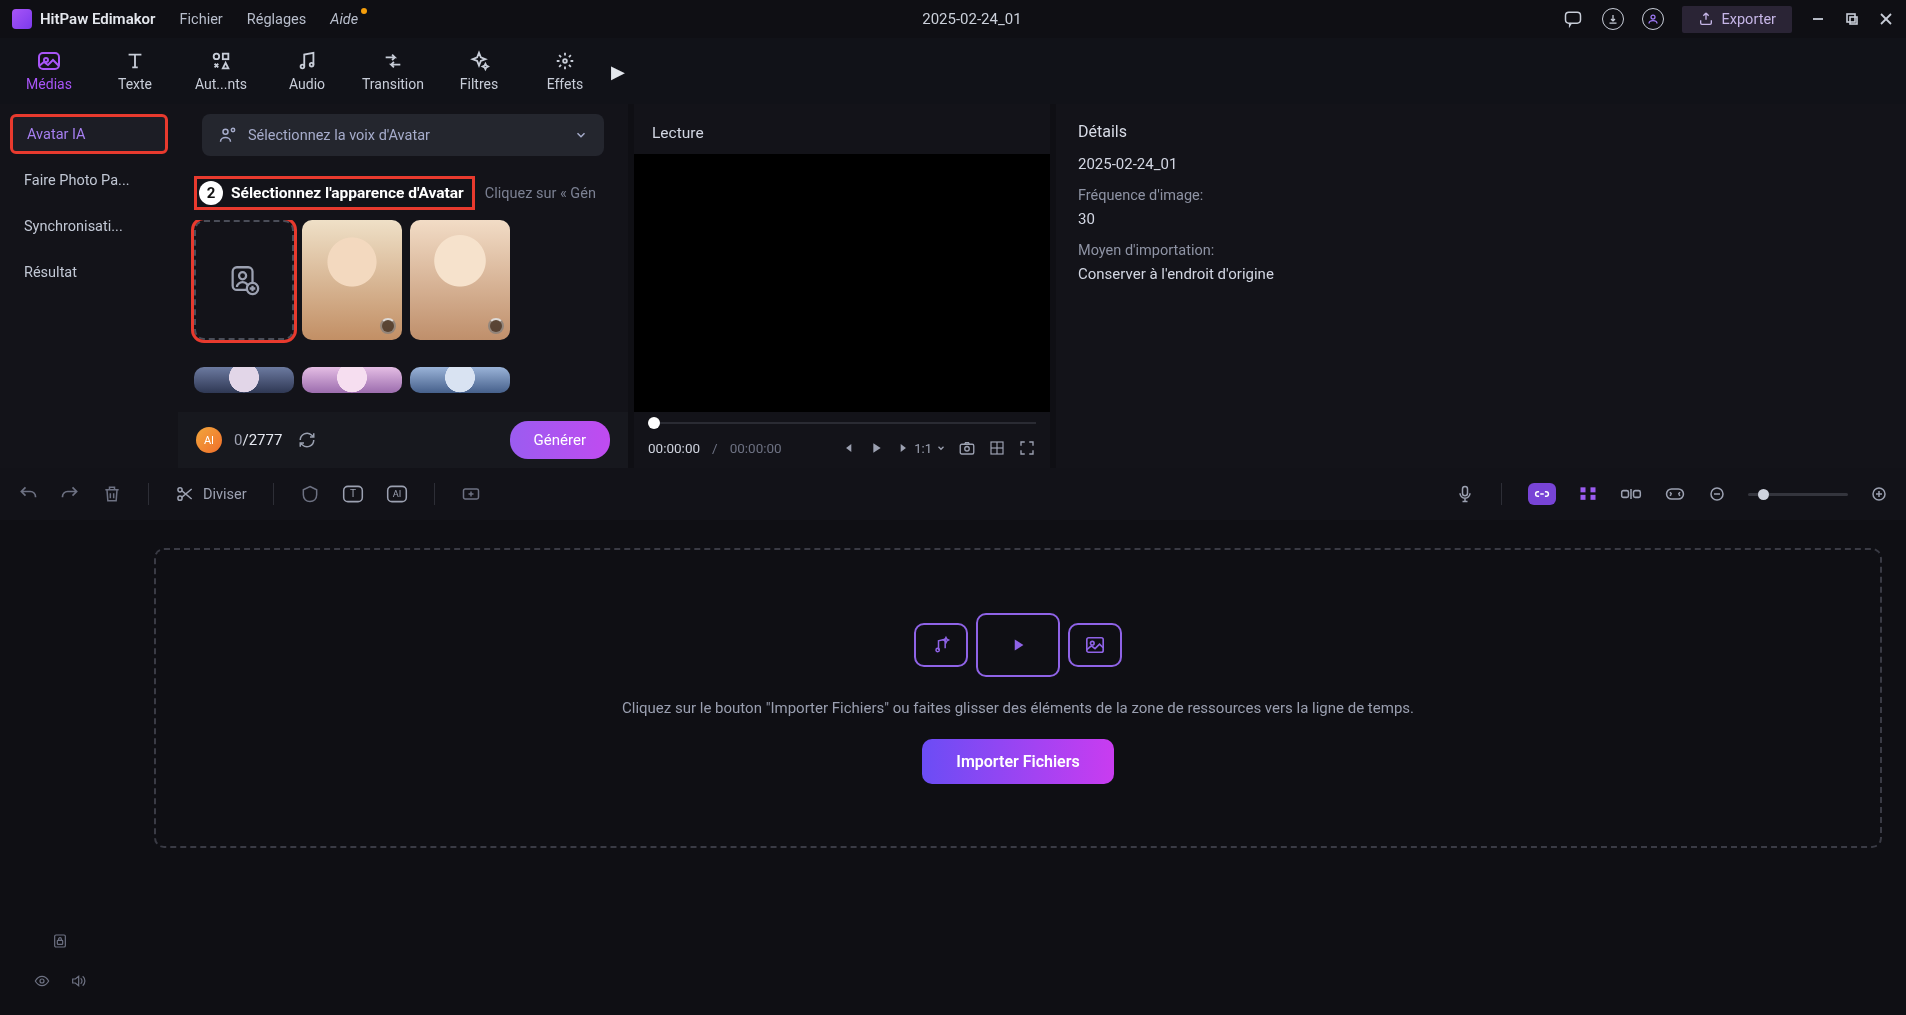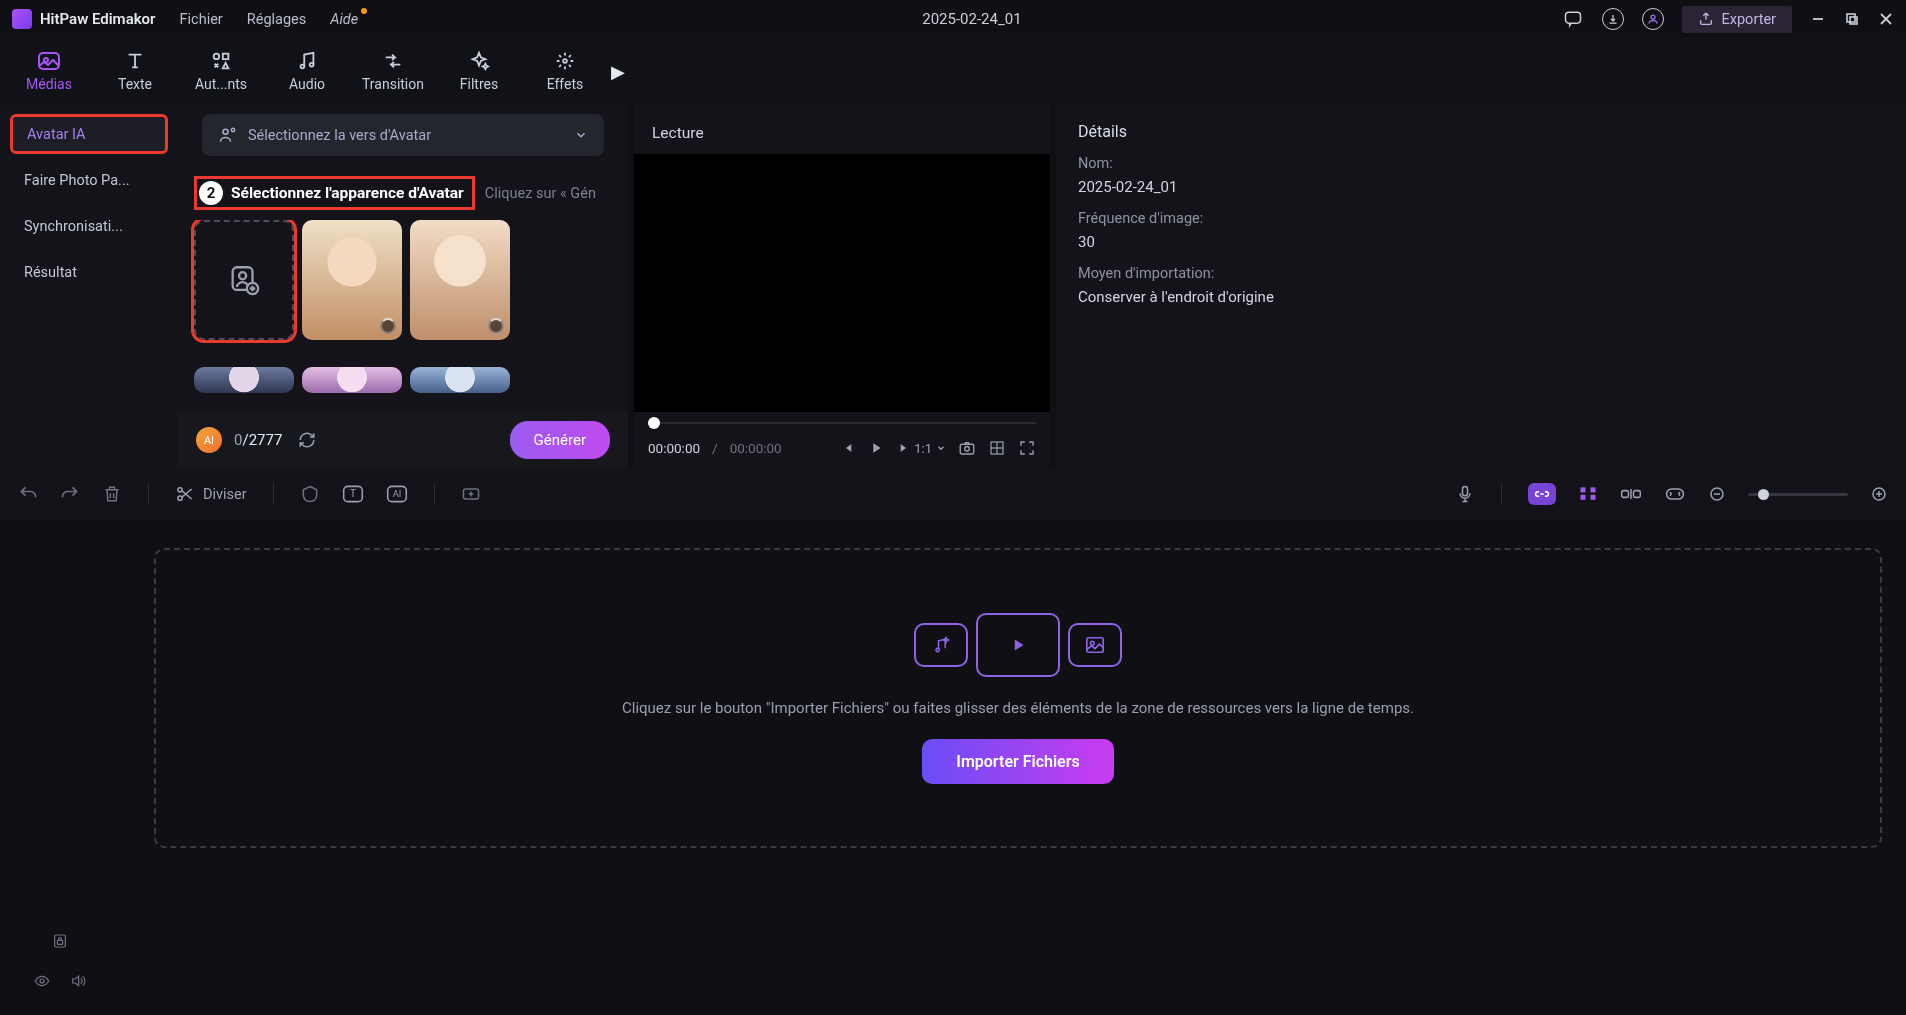--- a/index.html
+++ b/index.html
@@ -246,21 +246,21 @@
       </div>
   </div>
 
   <div class="media-panel">
     <div class="voice-select">
       <svg width="20" height="20" viewBox="0 0 24 24" fill="none" stroke="currentColor" stroke-width="1.8">
           <circle cx="9" cy="8" r="3"></circle>
           <path d="M3 20c0-3 3-5 6-5s6 2 6 5"></path>
           <circle cx="18" cy="6" r="2"></circle>
         </svg>
-      <span>Sélectionnez la vers d'Avatar</span>
+      <span>Sélectionnez la voix d'Avatar</span>
       <span style="flex:1"></span>
       <svg width="14" height="14" viewBox="0 0 24 24" fill="none" stroke="currentColor" stroke-width="2.5">
           <path d="M6 9l6 6 6-6"></path>
         </svg>
     </div>
 
     <div class="step-row">
       <div class="step-badge-wrap">
         <div class="step-num">2</div>
         <div class="step-text">Sélectionnez l'apparence d'Avatar</div>
@@ -358,21 +358,20 @@
       <div class="pv-ico">
           <svg width="18" height="18" viewBox="0 0 24 24" fill="none" stroke="currentColor" stroke-width="1.8">
             <path d="M4 9V4h5M20 9V4h-5M4 15v5h5M20 15v5h-5"></path>
           </svg>
         </div>
     </div>
   </div>
 
   <div class="details">
     <div class="details-title">Détails</div>
-    <div class="det-label">Nom:</div>
     <div class="det-val">2025-02-24_01</div>
     <div class="det-label">Fréquence d'image:</div>
     <div class="det-val">30</div>
     <div class="det-label">Moyen d'importation:</div>
     <div class="det-val">Conserver à l'endroit d'origine</div>
   </div>
 </div>
 
 <div class="tool-row">
   <div class="tool-btn muted">

